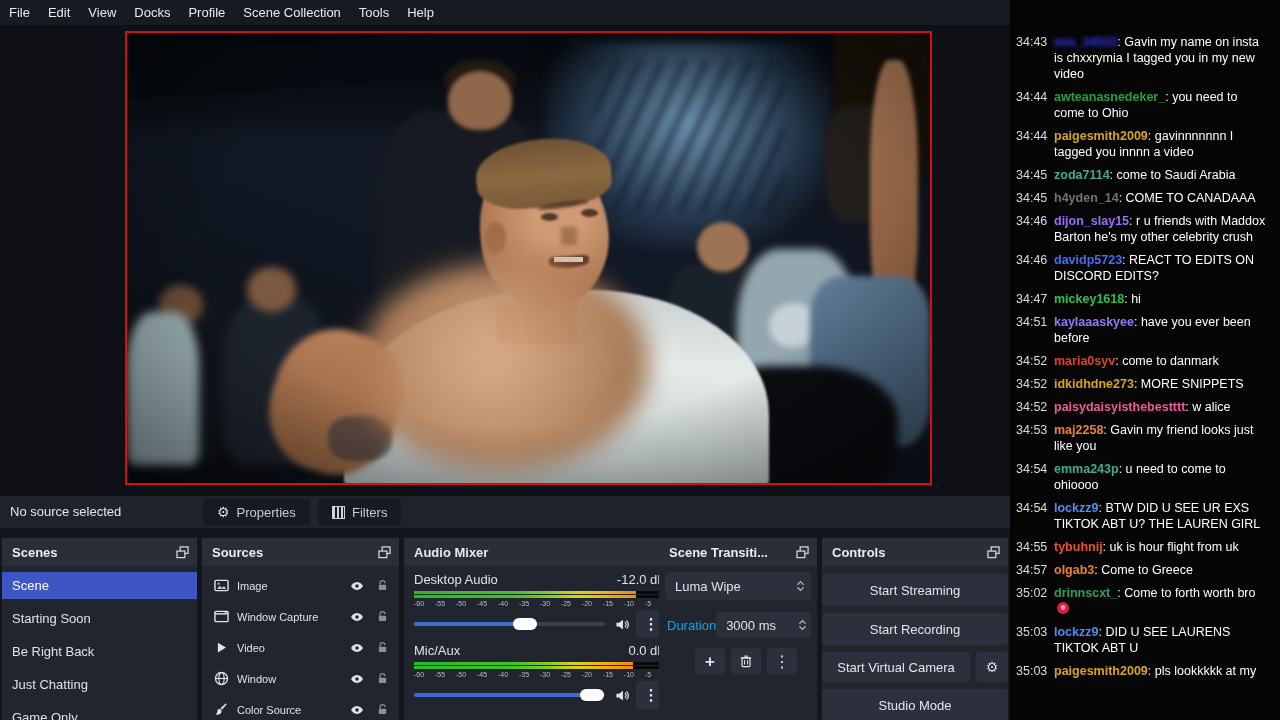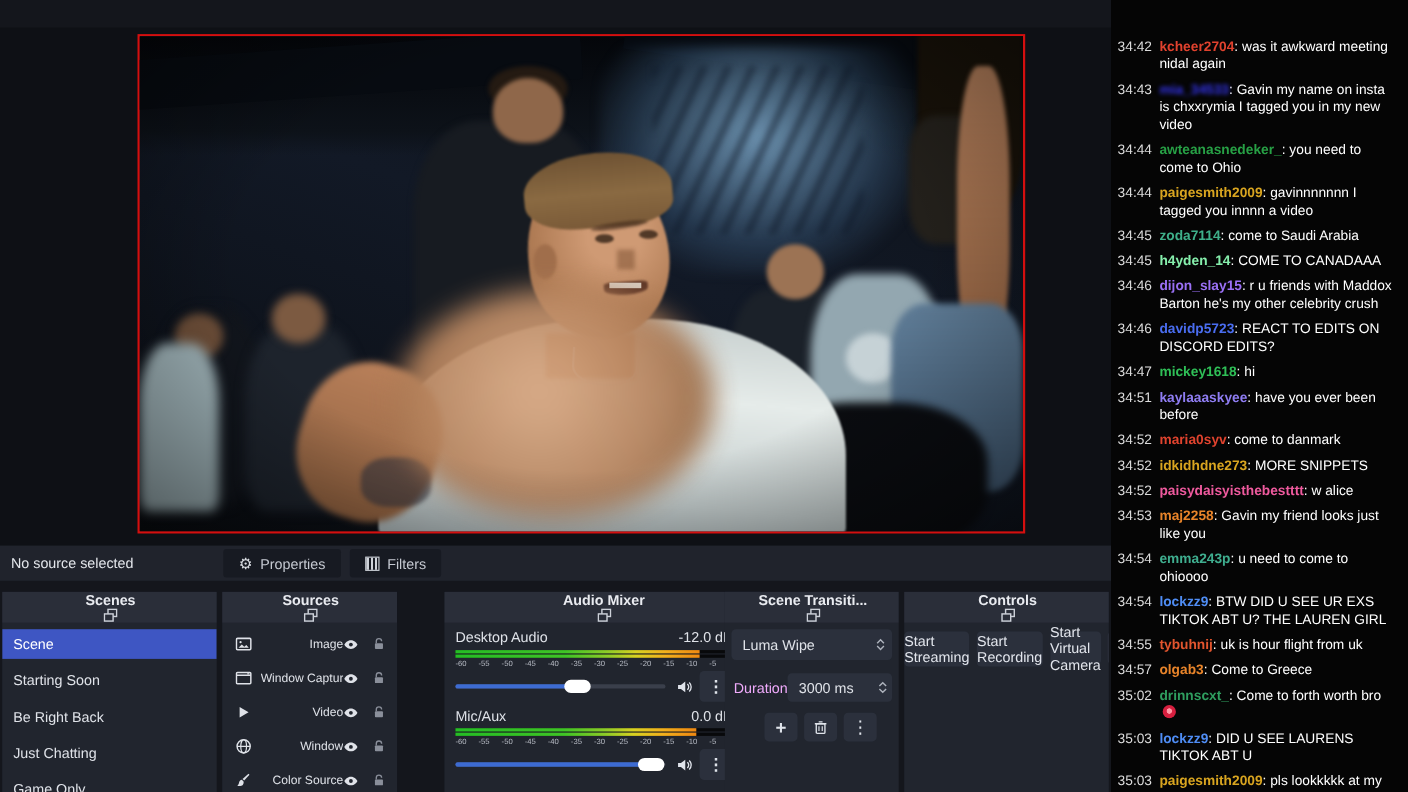--- a/index.html
+++ b/index.html
@@ -54,24 +54,24 @@
   
   .toolbar{position:absolute;top:496px;left:0;width:1010px;height:32px;background:#20232c;}
   .toolbar-status{position:absolute;left:10px;line-height:32px;font-size:13px;color:#e3e6eb;}
   .tb-btn{position:absolute;top:3px;height:26px;background:#171a22;border-radius:3px;color:#c6cad2;font-size:13px;display:flex;align-items:center;gap:7px;padding:0 14px;cursor:default;}
   #btn-properties{left:203px;} #btn-filters{left:318px;}
   .gear-glyph{font-size:14px;line-height:1;color:#d7dae0;}
   .filter-glyph{width:11px;height:11px;border:1.5px solid #cfd3da;background:repeating-linear-gradient(90deg,#cfd3da 0 2px,transparent 2px 4px);}
   
   .docks{position:absolute;top:530px;left:0;width:1010px;height:190px;background:#14161c;}
   .panel{position:absolute;top:8px;bottom:0;background:#21252e;overflow:hidden;}
-  #panel-scenes{left:2px;width:195px;} #panel-sources{left:202px;width:159px;text-align:right;}
+  #panel-scenes{left:2px;width:195px;} #panel-sources{left:202px;width:197px;}
   #panel-mixer{left:404px;width:288px;} #panel-transitions{left:659px;width:158px;}
   #panel-controls{left:822px;width:186px;}
-  .panel-header{height:28px;background:#2a2e39;display:flex;align-items:center;justify-content:space-between;padding:0 8px 0 10px;font-size:13px;font-weight:bold;color:#e9ebf0;flex-direction:column;}
+  .panel-header{height:28px;background:#2a2e39;display:flex;align-items:center;justify-content:space-between;padding:0 8px 0 10px;font-size:13px;font-weight:bold;color:#e9ebf0;}
   .popout{color:#cdd1d9;display:flex;}
   .scene-item{height:27px;line-height:27px;padding-left:10px;font-size:13px;color:#dfe2e8;margin-top:6px;cursor:default;}
   .scene-item.selected{background:#3e56c3;color:#fff;}
   .sources-body{padding-top:4px;}
   .source-row{height:31px;display:flex;align-items:center;padding:0 10px;color:#dfe2e8;font-size:11px;}
   .s-icon{width:18px;display:flex;justify-content:center;}
   .s-label{flex:1;margin-left:7px;white-space:nowrap;overflow:hidden;}
   .eye-btn{margin-right:12px;display:flex;color:#dfe2e8;} .lock-btn{display:flex;color:#8a8f9a;}
   .mixer-body{padding:6px 26px 0 10px;height:156px;position:relative;}
   .ch-head{display:flex;justify-content:space-between;font-size:13px;color:#dfe2e8;margin-bottom:4px;}
@@ -85,44 +85,54 @@
   .slider-handle{position:absolute;top:-4px;width:24px;height:12px;background:#fff;border-radius:6px;}
   .speaker{margin:0 6px 0 10px;display:flex;color:#dfe3ea;}
   .dots-btn{width:30px;height:28px;background:#2b303c;border-radius:4px;color:#dfe3ea;font-size:15px;font-weight:bold;display:flex;align-items:center;justify-content:center;cursor:default;}
   .v-scroll{position:absolute;right:2px;top:32px;bottom:3px;width:6px;background:#171a20;border-radius:3px;}
   .v-thumb{position:absolute;top:1px;bottom:4px;width:6px;background:#6b7280;border-radius:3px;}
   .tr-body{padding:6px 6px 0;}
   .dropdown{height:28px;background:#2b303c;border-radius:4px;display:flex;align-items:center;padding:0 6px 0 10px;color:#dfe2e8;font-size:13px;margin-bottom:12px;cursor:default;}
   .dd-label{flex:1;}
   .chev{display:flex;color:#aeb3bd;}
   .duration-row{display:flex;align-items:center;margin-bottom:10px;}
-  .duration-label{font-size:13px;color:#f0abfc;flex:1;padding-left:2px;}
+  .duration-label{font-size:13px;color:#0ea5e9;flex:1;padding-left:2px;}
   .spinbox{width:92px;height:26px;background:#2b303c;border-radius:4px;display:flex;align-items:center;color:#dfe2e8;font-size:13px;padding:0 4px 0 10px;cursor:default;}
   .spin-val{flex:1;}
   .tr-buttons{display:flex;justify-content:flex-end;gap:6px;padding-right:14px;}
   .sq-btn{width:30px;height:26px;background:#2b303c;border-radius:4px;color:#dfe3ea;display:flex;align-items:center;justify-content:center;cursor:default;}
   .plus-glyph{font-size:17px;line-height:1;font-weight:bold;}
-  .controls-body{padding:8px 0 0;display:flex;flex-direction:row;gap:7px;}
+  .controls-body{padding:8px 0 0;display:flex;flex-direction:column;gap:7px;}
   .ctl-btn{height:32px;background:#2b303c;border-radius:4px;color:#e2e5ec;font-size:13px;display:flex;align-items:center;justify-content:center;cursor:default;}
   .ctl-row{display:flex;gap:6px;}
   .ctl-row .main{flex:1;height:30px;} .gear-btn{width:32px;height:30px;background:#2b303c;border-radius:4px;display:flex;align-items:center;justify-content:center;}
   .ellip{white-space:nowrap;overflow:hidden;}
   
   .chat{position:absolute;left:1010px;top:0;width:270px;height:720px;background:#050505;box-sizing:border-box;padding:34px 14px 0 4px;font-size:12.5px;line-height:16px;color:#fff;overflow:hidden;}
   .msg{position:relative;padding-left:40px;margin-bottom:7px;word-wrap:break-word;}
   .ts{position:absolute;left:2px;top:0;color:#dcdcdc;}
   .un{font-weight:bold;}
   .blurred{filter:blur(2px);}
   .emote{display:inline-block;width:12px;height:12px;border-radius:50%;vertical-align:-1px;margin-left:3px;background:radial-gradient(circle at 50% 45%,#ff9aa8 0 25%,#d81f3f 30% 70%,#8f1430 75%);}
 </style>
 </head>
 <body>
 
 <div class="app">
 
+  <div class="menubar" id="menubar">
+      <span class="menu-item">File</span>
+      <span class="menu-item">Edit</span>
+      <span class="menu-item">View</span>
+      <span class="menu-item">Docks</span>
+      <span class="menu-item">Profile</span>
+      <span class="menu-item">Scene Collection</span>
+      <span class="menu-item">Tools</span>
+      <span class="menu-item">Help</span>
+    </div>
 
   <div class="preview">
     <div class="video-frame">
       <div class="bg-grad"></div>
       <div class="ceiling"></div>
       <div class="beam1"></div>
       <div class="beam2"></div>
       <div class="proj"></div>
       <div class="proj-branch"></div>
       <div class="crowd-l1"></div>
@@ -486,26 +496,25 @@
             </div>
           </div>
           <div class="ctl-btn">Studio Mode</div>
         </div>
     </div>
 
   </div>
 </div>
 
 <div class="chat" id="chat">
-    <div class="msg"><span class="ts">34:42</span><span class="un" style="color: rgb(224, 66, 46);">kcheer2704</span><span>: </span><span>was it awkward meeting nidal again</span></div>
     <div class="msg"><span class="ts">34:43</span><span class="un blurred" style="color: rgb(53, 53, 240);">mia_34533</span><span>: </span><span>Gavin my name on insta is chxxrymia I tagged you in my new video</span></div>
     <div class="msg"><span class="ts">34:44</span><span class="un" style="color: rgb(39, 160, 69); margin-top: 24px;">awteanasnedeker_</span><span>: </span><span>you need to come to Ohio</span></div>
     <div class="msg"><span class="ts">34:44</span><span class="un" style="color: rgb(217, 165, 32);">paigesmith2009</span><span>: </span><span>gavinnnnnnn I tagged you innnn a video</span></div>
     <div class="msg"><span class="ts">34:45</span><span class="un" style="color: rgb(63, 176, 138);">zoda7114</span><span>: </span><span>come to Saudi Arabia</span></div>
-    <div class="msg"><span class="ts">34:45</span><span class="un" style="color: #86efac;">h4yden_14</span><span>: </span><span>COME TO CANADAAA</span></div>
+    <div class="msg"><span class="ts">34:45</span><span class="un" style="color: #737373;">h4yden_14</span><span>: </span><span>COME TO CANADAAA</span></div>
     <div class="msg"><span class="ts">34:46</span><span class="un" style="color: rgb(154, 112, 245);">dijon_slay15</span><span>: </span><span>r u friends with Maddox Barton he's my other celebrity crush</span></div>
     <div class="msg"><span class="ts">34:46</span><span class="un" style="color: rgb(74, 109, 240);">davidp5723</span><span>: </span><span>REACT TO EDITS ON DISCORD EDITS?</span></div>
     <div class="msg"><span class="ts">34:47</span><span class="un" style="color: rgb(47, 191, 87);">mickey1618</span><span>: </span><span>hi</span></div>
     <div class="msg"><span class="ts">34:51</span><span class="un" style="color: rgb(143, 125, 242);">kaylaaaskyee</span><span>: </span><span>have you ever been before</span></div>
     <div class="msg"><span class="ts">34:52</span><span class="un" style="color: rgb(224, 67, 46);">maria0syv</span><span>: </span><span>come to danmark</span></div>
     <div class="msg"><span class="ts">34:52</span><span class="un" style="color: rgb(217, 165, 32);">idkidhdne273</span><span>: </span><span>MORE SNIPPETS</span></div>
     <div class="msg"><span class="ts">34:52</span><span class="un" style="color: rgb(239, 90, 158);">paisydaisyisthebestttt</span><span>: </span><span>w alice</span></div>
     <div class="msg"><span class="ts">34:53</span><span class="un" style="color: rgb(232, 132, 42);">maj2258</span><span>: </span><span>Gavin my friend looks just like you</span></div>
     <div class="msg"><span class="ts">34:54</span><span class="un" style="color: rgb(63, 174, 143);">emma243p</span><span>: </span><span>u need to come to ohioooo</span></div>
     <div class="msg"><span class="ts">34:54</span><span class="un" style="color: rgb(79, 141, 245);">lockzz9</span><span>: </span><span>BTW DID U SEE UR EXS TIKTOK ABT U? THE LAUREN GIRL</span></div>

